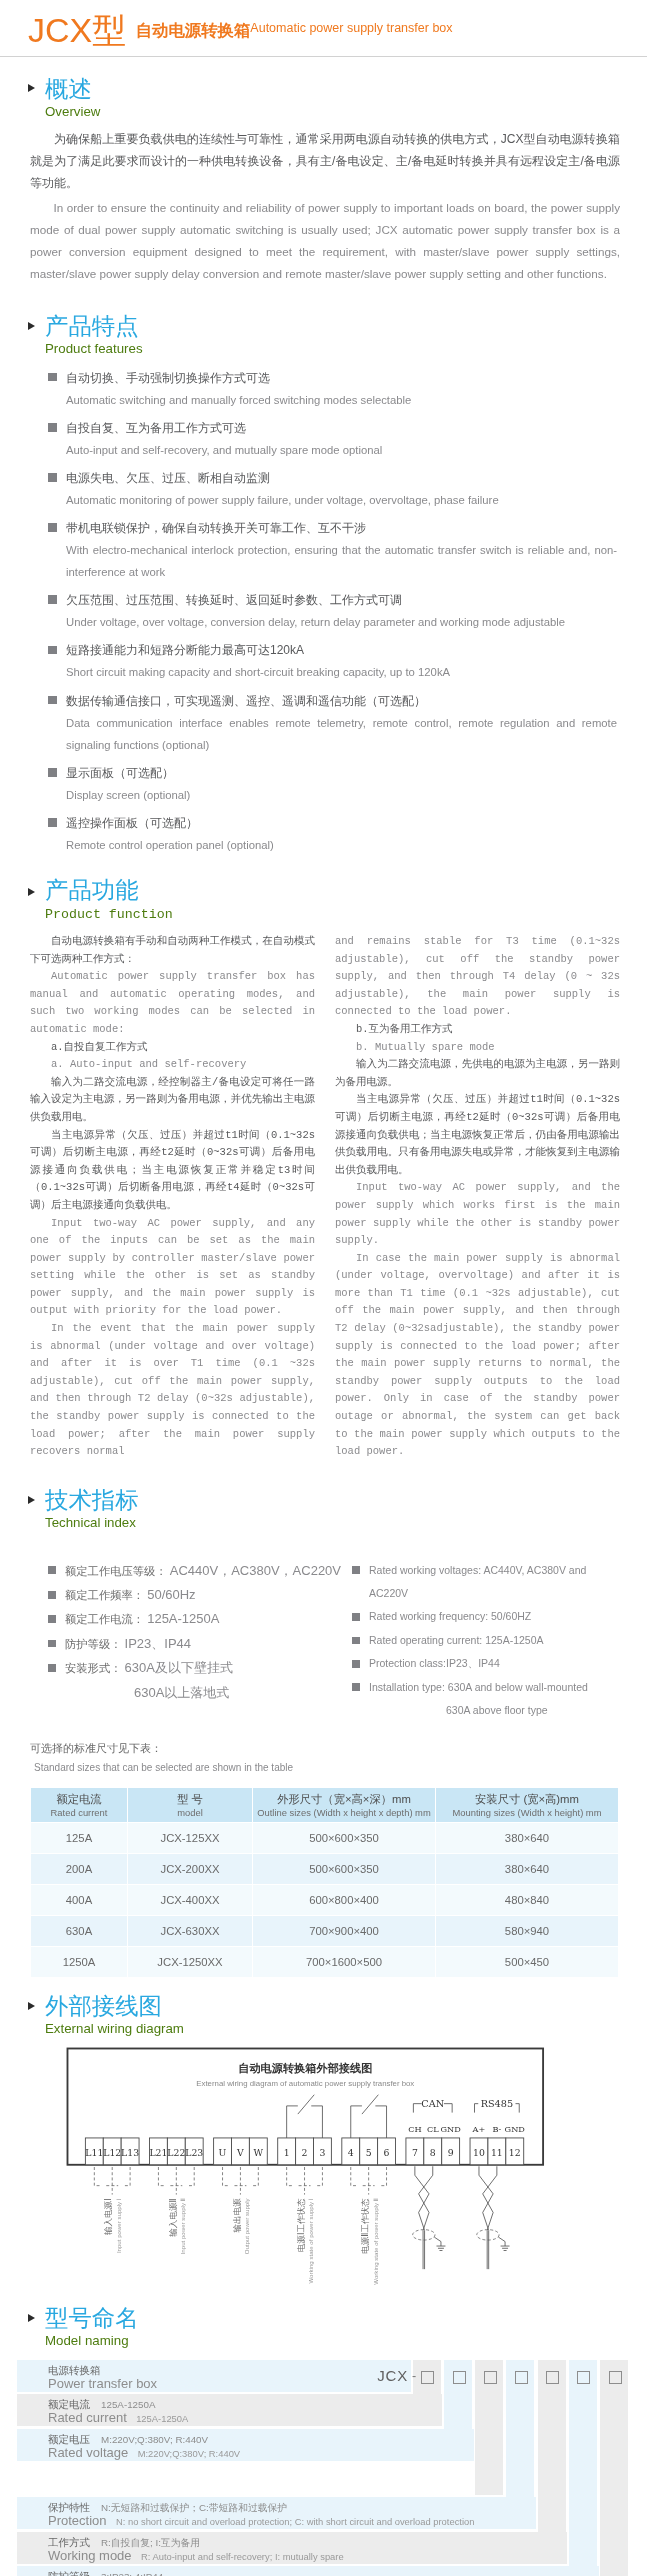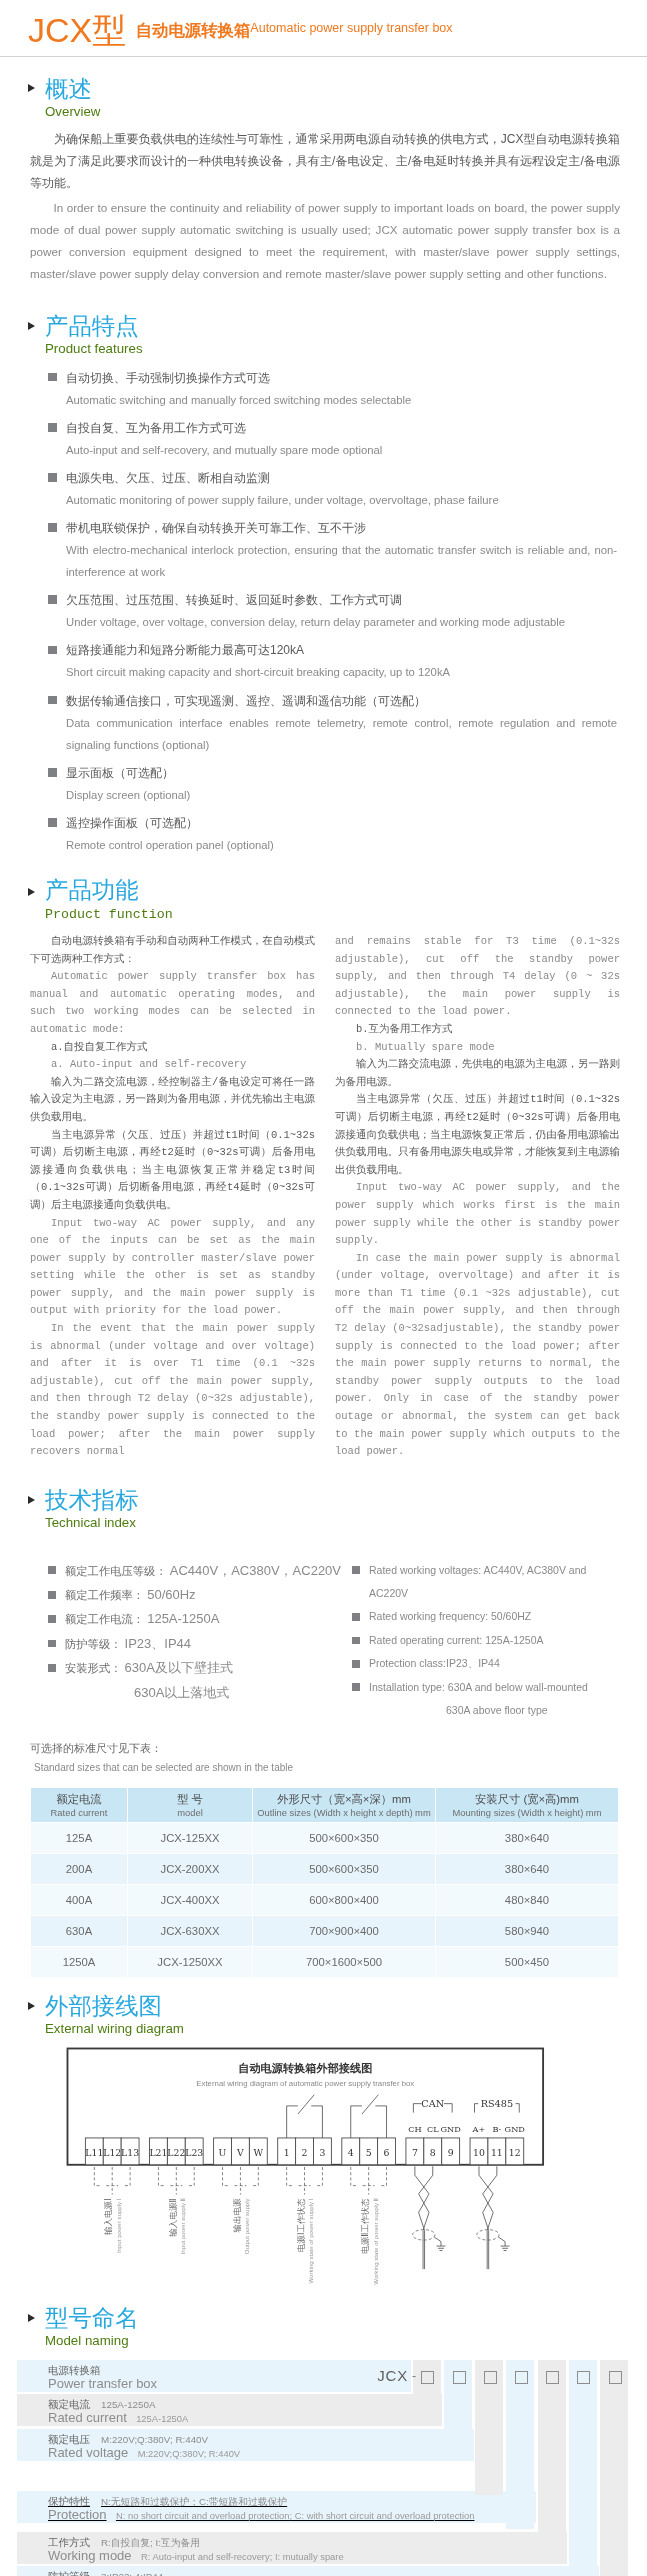--- a/index.html
+++ b/index.html
@@ -433,21 +433,21 @@
         <div class="nl2"><span class="nl-en">Power transfer box</span><span class="nl-ven"></span></div>
       </div>
       <div class="nrow rowgray" style="top:34px;width:425px;">
         <div class="nl1"><span class="nl-zh">额定电流</span><span class="nl-vzh">125A-1250A</span></div>
         <div class="nl2"><span class="nl-en">Rated current</span><span class="nl-ven">125A-1250A</span></div>
       </div>
       <div class="nrow rowblue" style="top:69px;width:457px;">
         <div class="nl1"><span class="nl-zh">额定电压</span><span class="nl-vzh">M:220V;Q:380V; R:440V</span></div>
         <div class="nl2"><span class="nl-en">Rated voltage</span><span class="nl-ven">M:220V;Q:380V; R:440V</span></div>
       </div>
-      <div class="nrow rowblue" style="top:131px;width:519px;text-decoration:underline;">
+      <div class="nrow rowblue" style="top:137px;width:519px;">
         <div class="nl1"><span class="nl-zh">保护特性</span><span class="nl-vzh">N:无短路和过载保护；C:带短路和过载保护</span></div>
         <div class="nl2"><span class="nl-en">Protection</span><span class="nl-ven">N: no short circuit and overload protection; C: with short circuit and overload protection</span></div>
       </div>
       <div class="nrow rowgray" style="top:172px;width:550px;">
         <div class="nl1"><span class="nl-zh">工作方式</span><span class="nl-vzh">R:自投自复; I:互为备用</span></div>
         <div class="nl2"><span class="nl-en">Working mode</span><span class="nl-ven">R: Auto-input and self-recovery; I: mutually spare</span></div>
       </div>
       <div class="nrow rowblue" style="top:206px;width:582px;">
         <div class="nl1"><span class="nl-zh">防护等级</span><span class="nl-vzh">3:IP23; 4:IP44</span></div>
         <div class="nl2"><span class="nl-en">Protection class</span><span class="nl-ven">3:IP23; 4:IP44</span></div>

